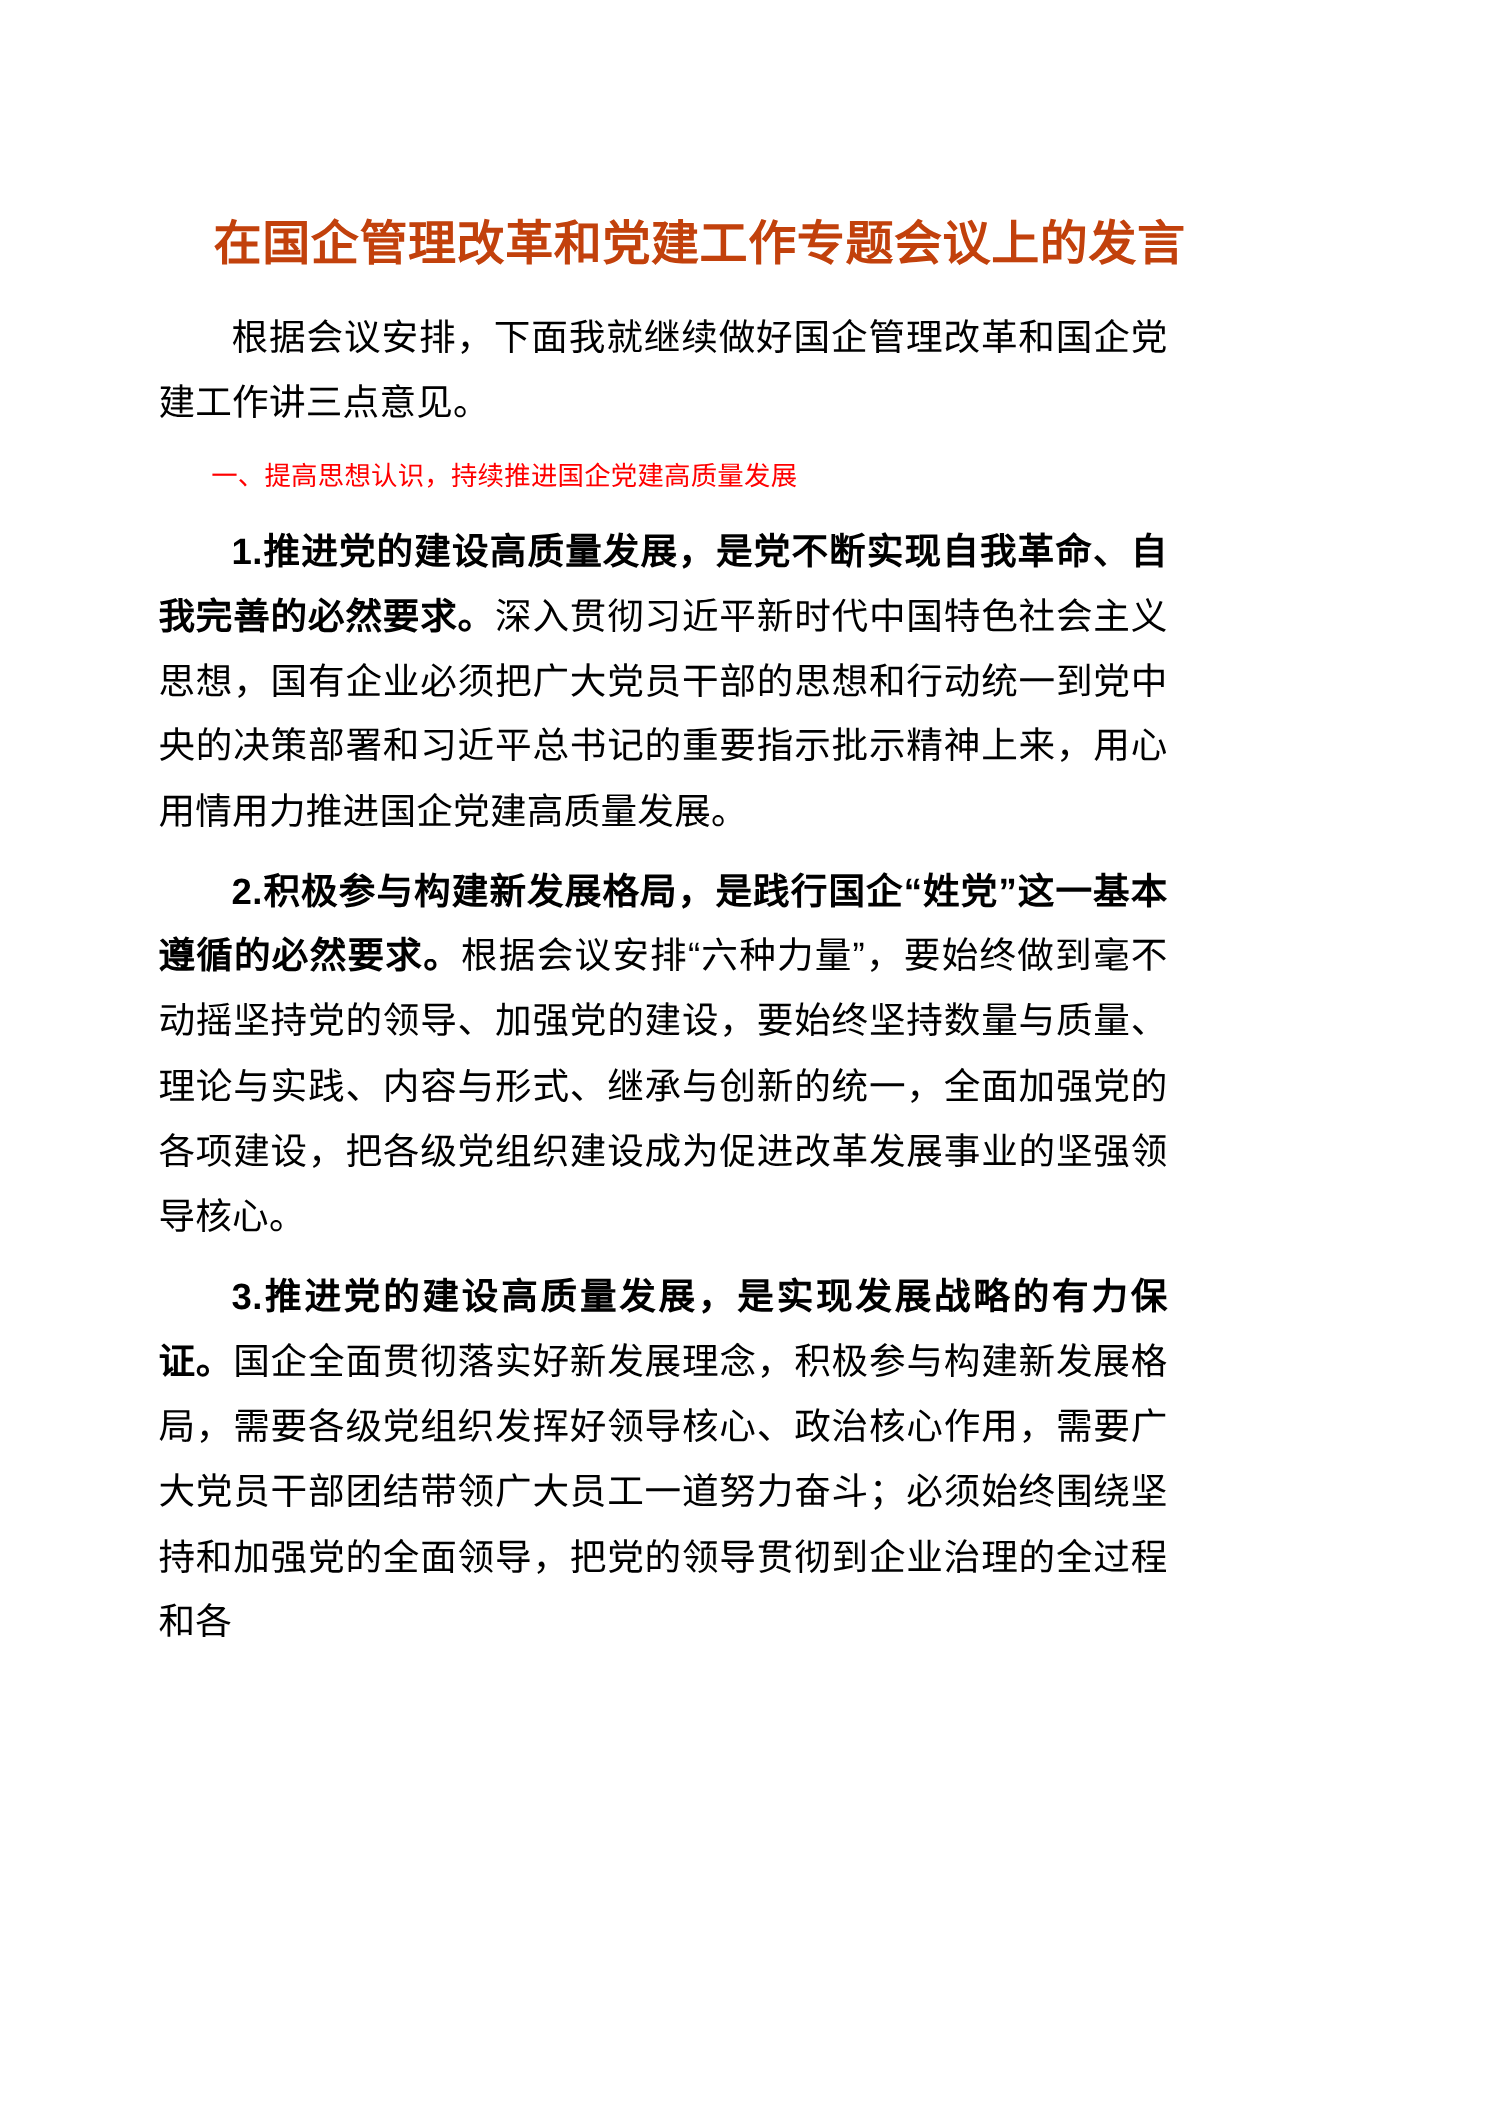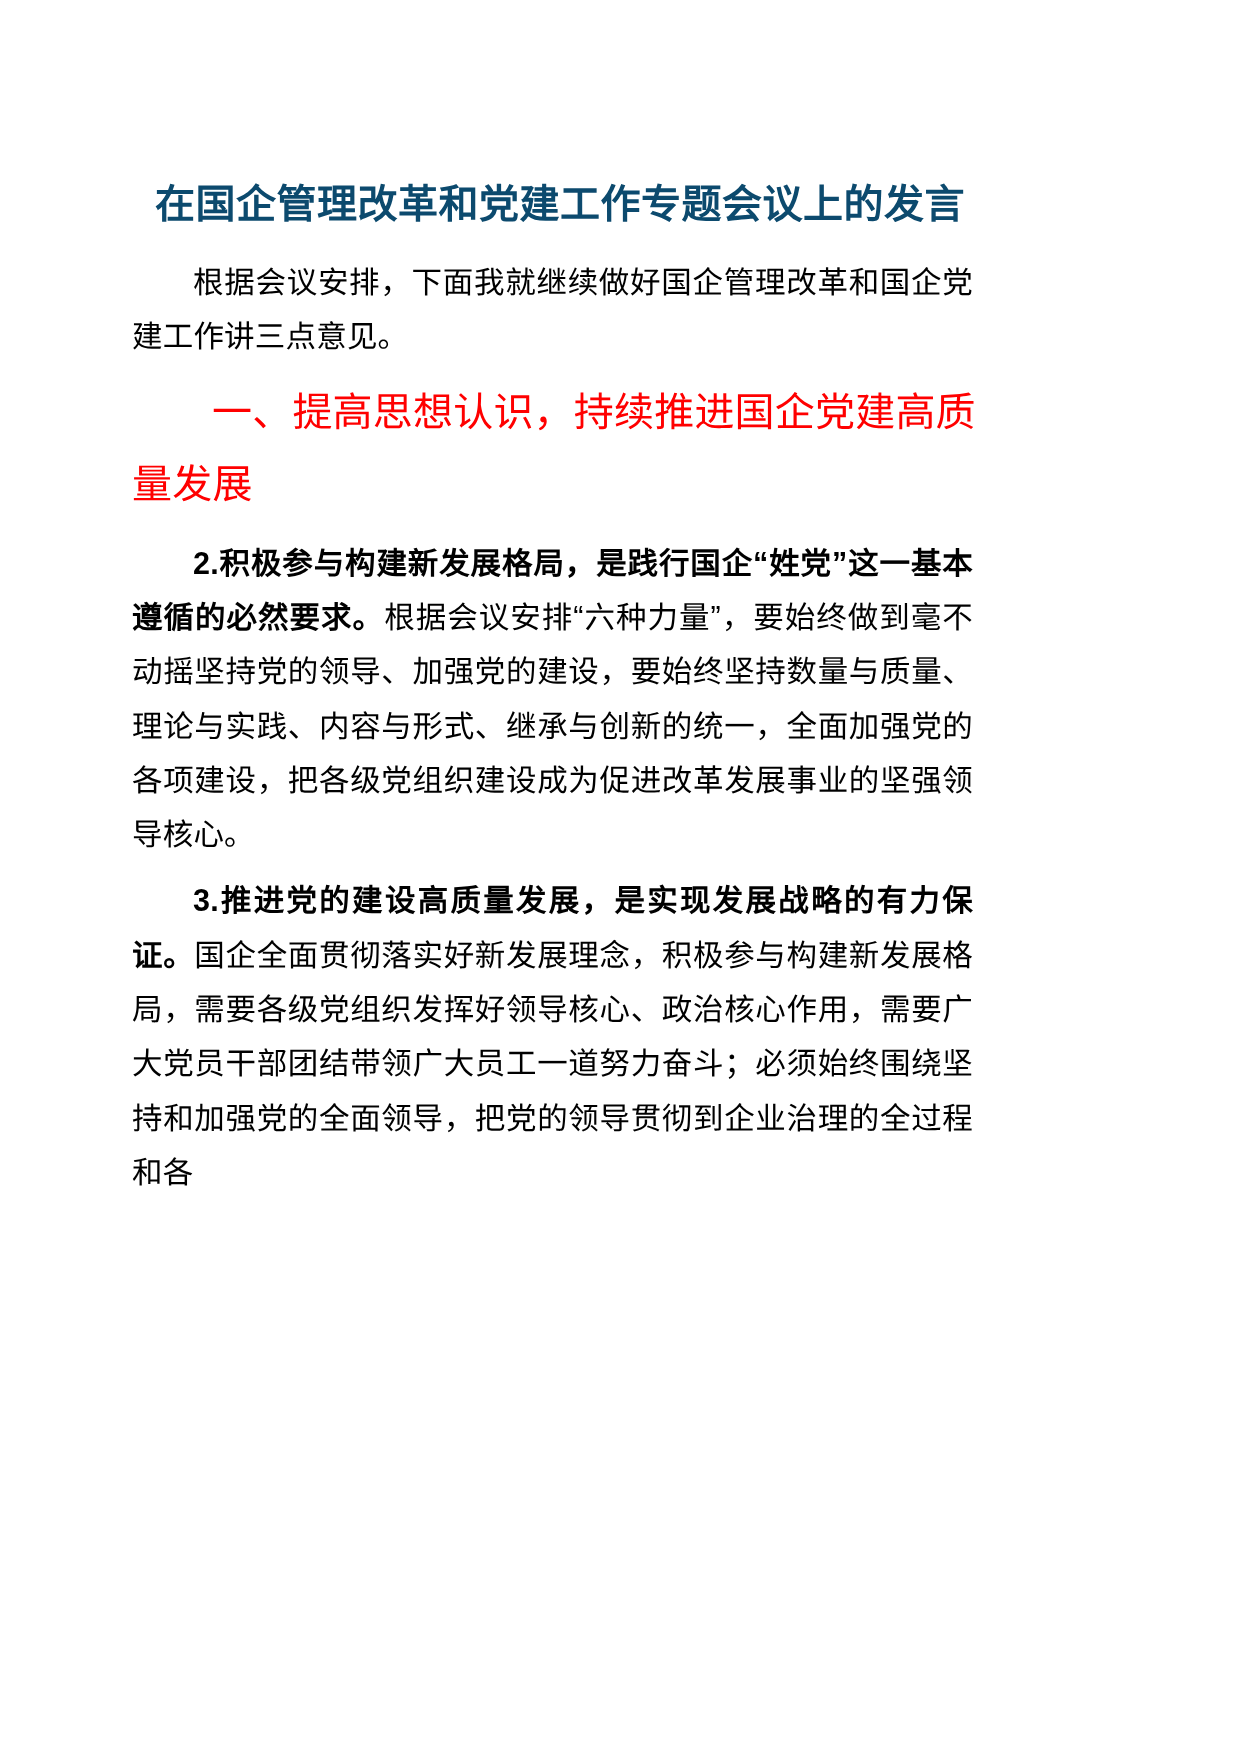--- a/index.html
+++ b/index.html
@@ -25,38 +25,38 @@
   .content {
     position: absolute;
     left: 132px;
     top: 176px;
     width: 856px;
   }
   .doc-title {
     font-size: 40px;
     font-weight: bold;
     line-height: 1.42;
-    text-align: center;
+    text-align: right;
     letter-spacing: 0.5px;
     margin: 0 0 22px 0;
-    color: #0c4a6e;
+    color: #c2410c;
     white-space: nowrap;
   }
   p.para {
     font-size: 30.5px;
     line-height: 1.78;
     margin: 0 15px 12px 0;
     text-align: justify;
     text-justify: inter-ideograph;
     text-indent: 2em;
     color: #000000;
     letter-spacing: 0.2px;
   }
   .section-heading {
-    font-size: 40px;
+    font-size: 22px;
     line-height: 1.78;
     margin: 14px 0 16px 0;
     text-indent: 2em;
     color: #ff0000;
     font-weight: normal;
     letter-spacing: 0.2px;
   }
   .lead-bold {
     font-weight: bold;
   }
@@ -66,19 +66,20 @@
 
 <div class="page">
   <div class="content">
 
     <h1 class="doc-title">在国企管理改革和党建工作专题会议上的发言</h1>
 
     <p class="para">根据会议安排，下面我就继续做好国企管理改革和国企党建工作讲三点意见。</p>
 
     <p class="section-heading">一、提高思想认识，持续推进国企党建高质量发展</p>
 
+    <p class="para"><span class="lead-bold">1.</span><span class="lead-bold">推进党的建设高质量发展，是党不断实现自我革命、自我完善的必然要求。</span><span>深入贯彻习近平新时代中国特色社会主义思想，国有企业必须把广大党员干部的思想和行动统一到党中央的决策部署和习近平总书记的重要指示批示精神上来，用心用情用力推进国企党建高质量发展。</span></p>
 
     <p class="para"><span class="lead-bold">2.</span><span class="lead-bold">积极参与构建新发展格局，是践行国企“姓党”这一基本遵循的必然要求。</span><span>根据会议安排“六种力量”，要始终做到毫不动摇坚持党的领导、加强党的建设，要始终坚持数量与质量、理论与实践、内容与形式、继承与创新的统一，全面加强党的各项建设，把各级党组织建设成为促进改革发展事业的坚强领导核心。</span></p>
 
     <p class="para"><span class="lead-bold">3.</span><span class="lead-bold">推进党的建设高质量发展，是实现发展战略的有力保证。</span><span>国企全面贯彻落实好新发展理念，积极参与构建新发展格局，需要各级党组织发挥好领导核心、政治核心作用，需要广大党员干部团结带领广大员工一道努力奋斗；必须始终围绕坚持和加强党的全面领导，把党的领导贯彻到企业治理的全过程和各</span></p>
 
   </div>
 </div>
 
 </body></html>

